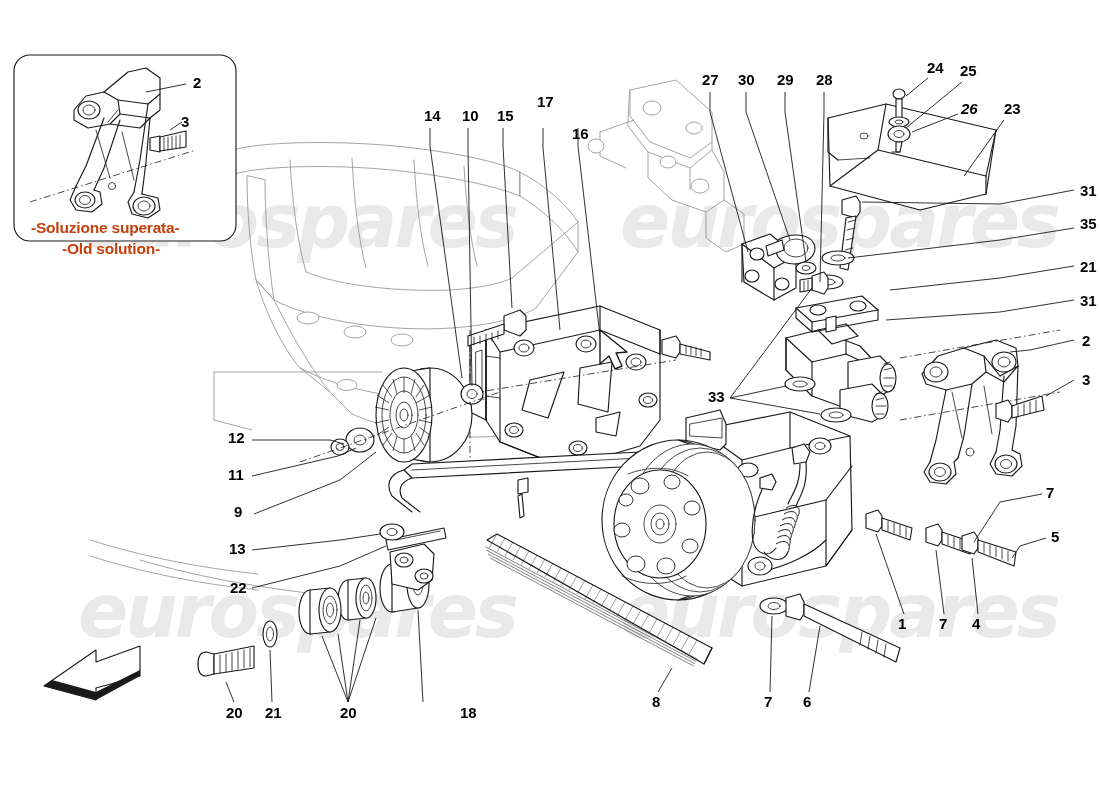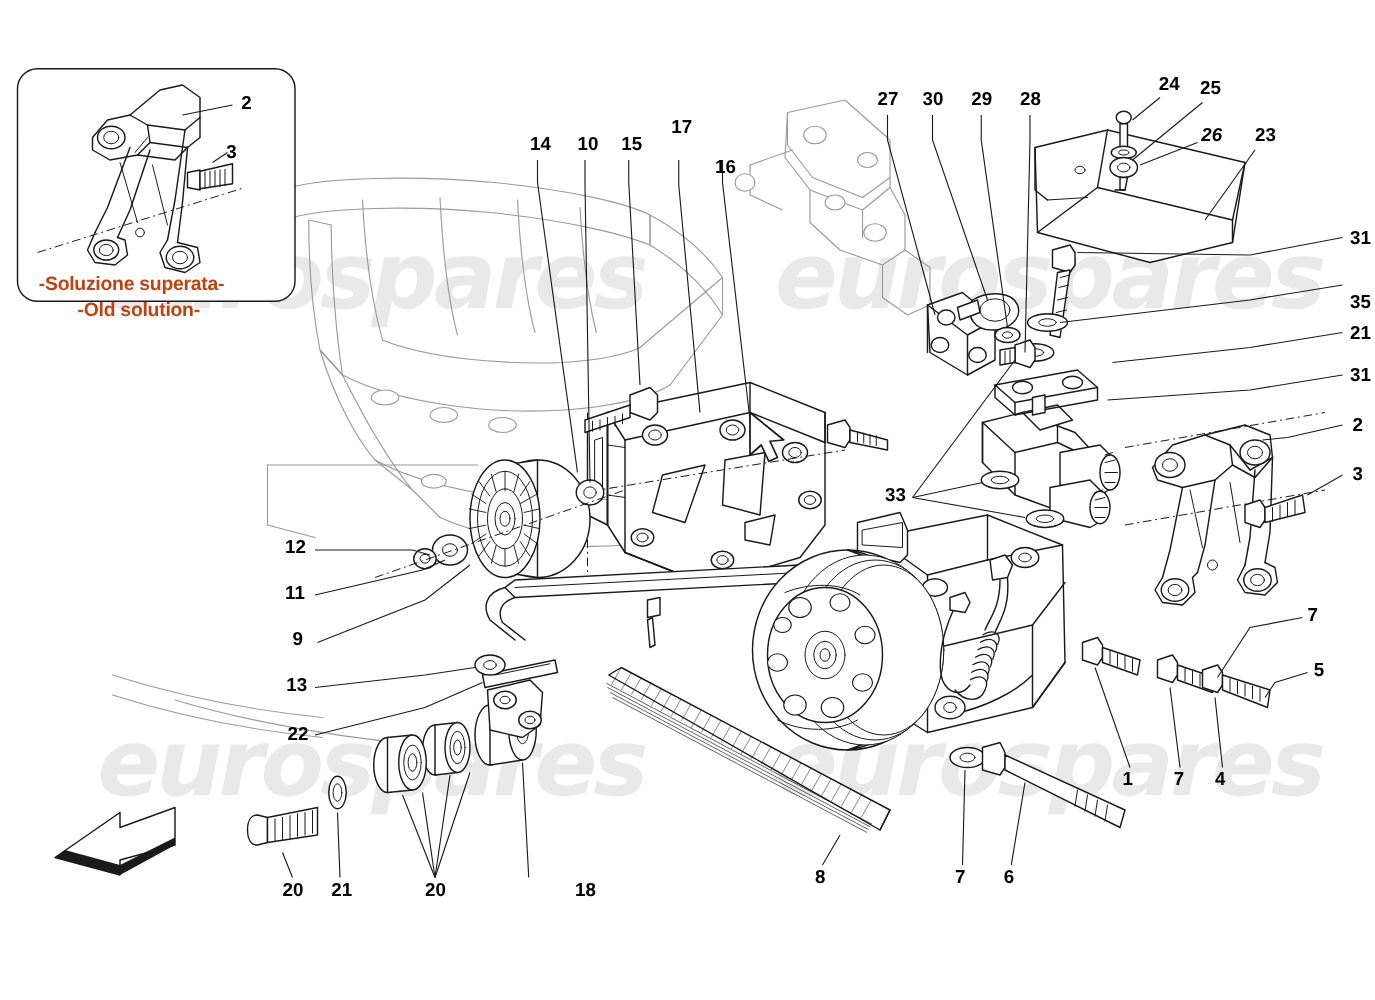--- a/index.html
+++ b/index.html
@@ -600,21 +600,21 @@
     <div class="lbl" style="left:702px;top:72px;">27</div>
     <div class="lbl" style="left:738px;top:72px;">30</div>
     <div class="lbl" style="left:777px;top:72px;">29</div>
     <div class="lbl" style="left:816px;top:72px;">28</div>
     <div class="lbl" style="left:927px;top:60px;">24</div>
     <div class="lbl" style="left:960px;top:63px;">25</div>
     <div class="lbl" style="left:961px;top:101px;font-style:italic;">26</div>
     <div class="lbl" style="left:1004px;top:101px;">23</div>
 
     <div class="lbl" style="left:1080px;top:183px;">31</div>
-    <div class="lbl" style="left:1080px;top:234px;text-align:right;">35</div>
+    <div class="lbl" style="left:1080px;top:216px;text-align:right;">35</div>
     <div class="lbl" style="left:1080px;top:259px;">21</div>
     <div class="lbl" style="left:1080px;top:293px;">31</div>
     <div class="lbl" style="left:1082px;top:333px;">2</div>
     <div class="lbl" style="left:1082px;top:372px;">3</div>
     <div class="lbl" style="left:1046px;top:485px;">7</div>
     <div class="lbl" style="left:1051px;top:529px;">5</div>
 
     <div class="lbl" style="left:228px;top:430px;">12</div>
     <div class="lbl" style="left:228px;top:467px;">11</div>
     <div class="lbl" style="left:234px;top:504px;">9</div>

